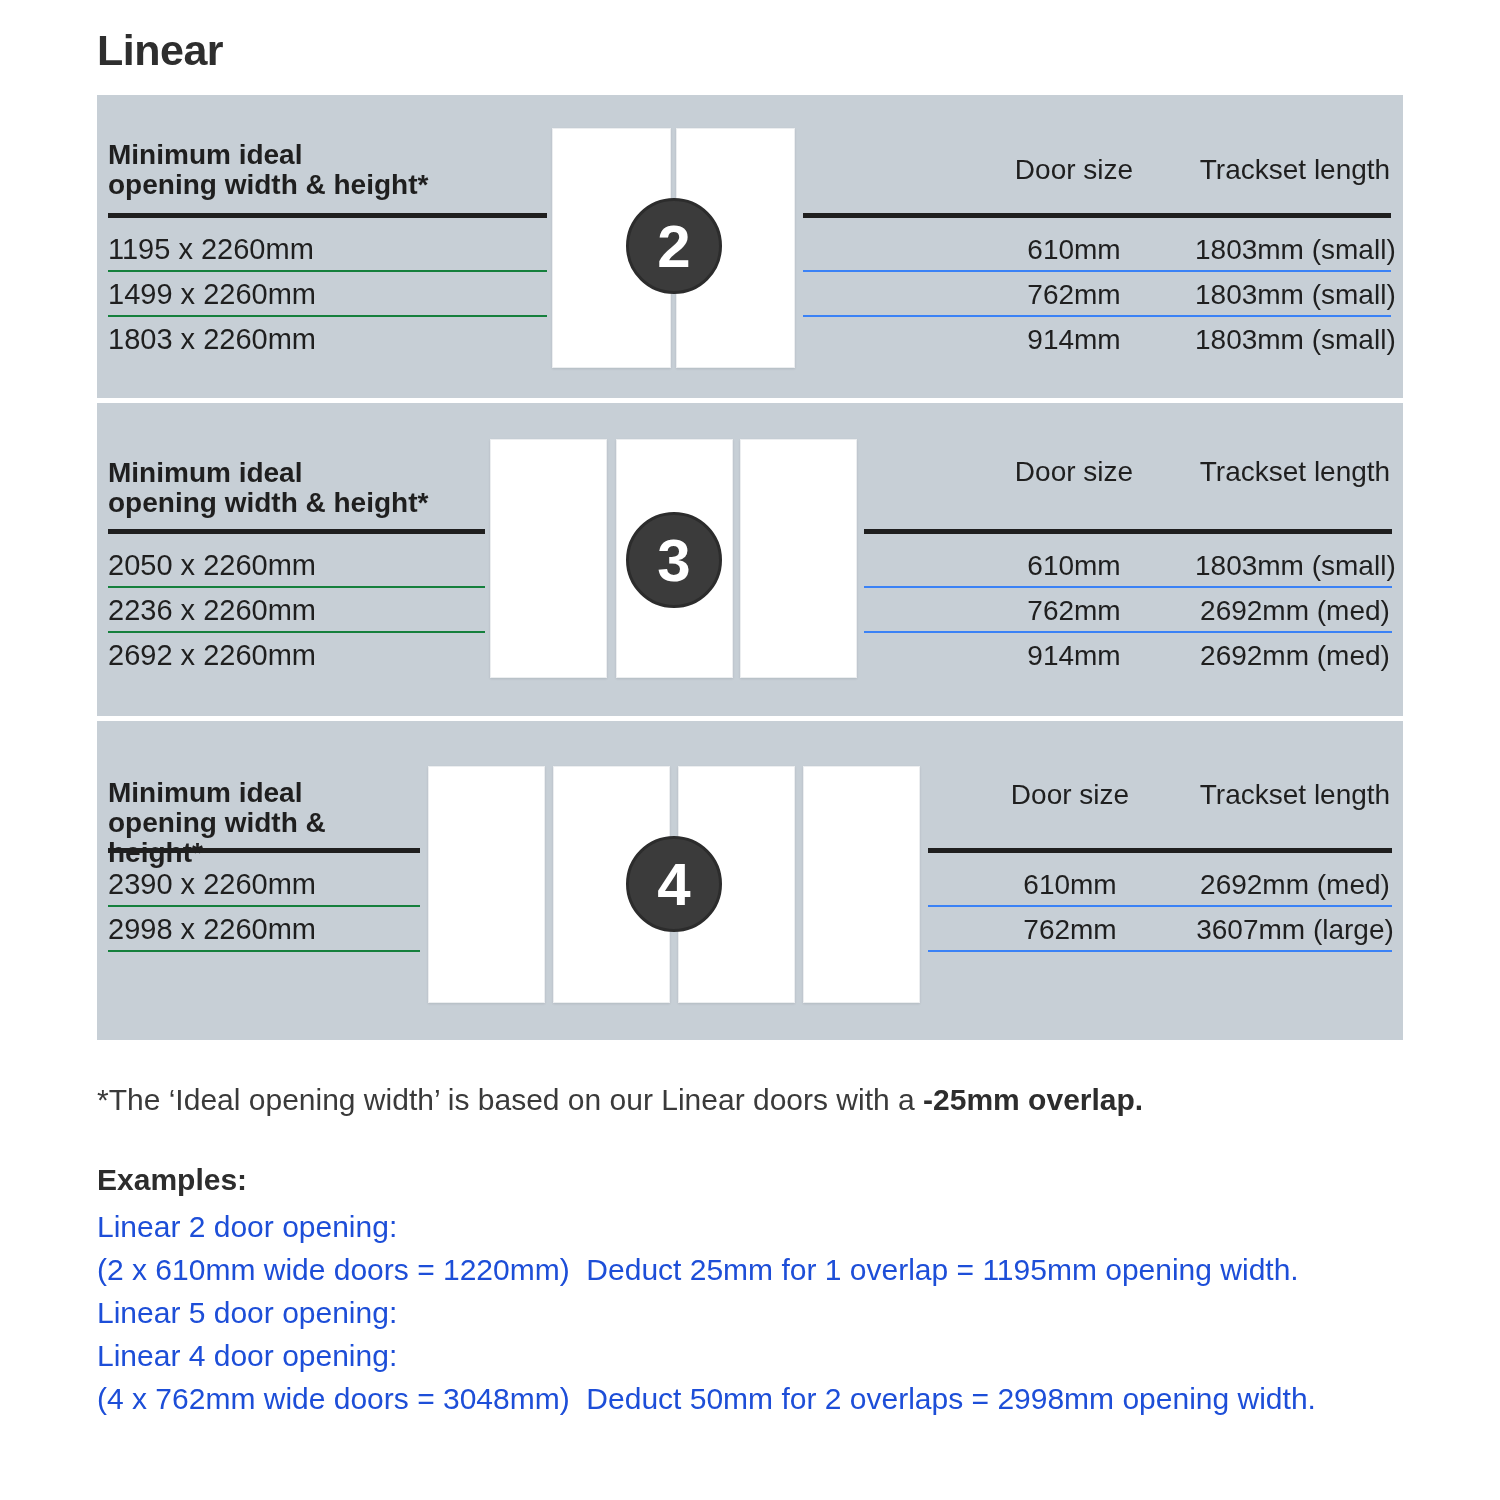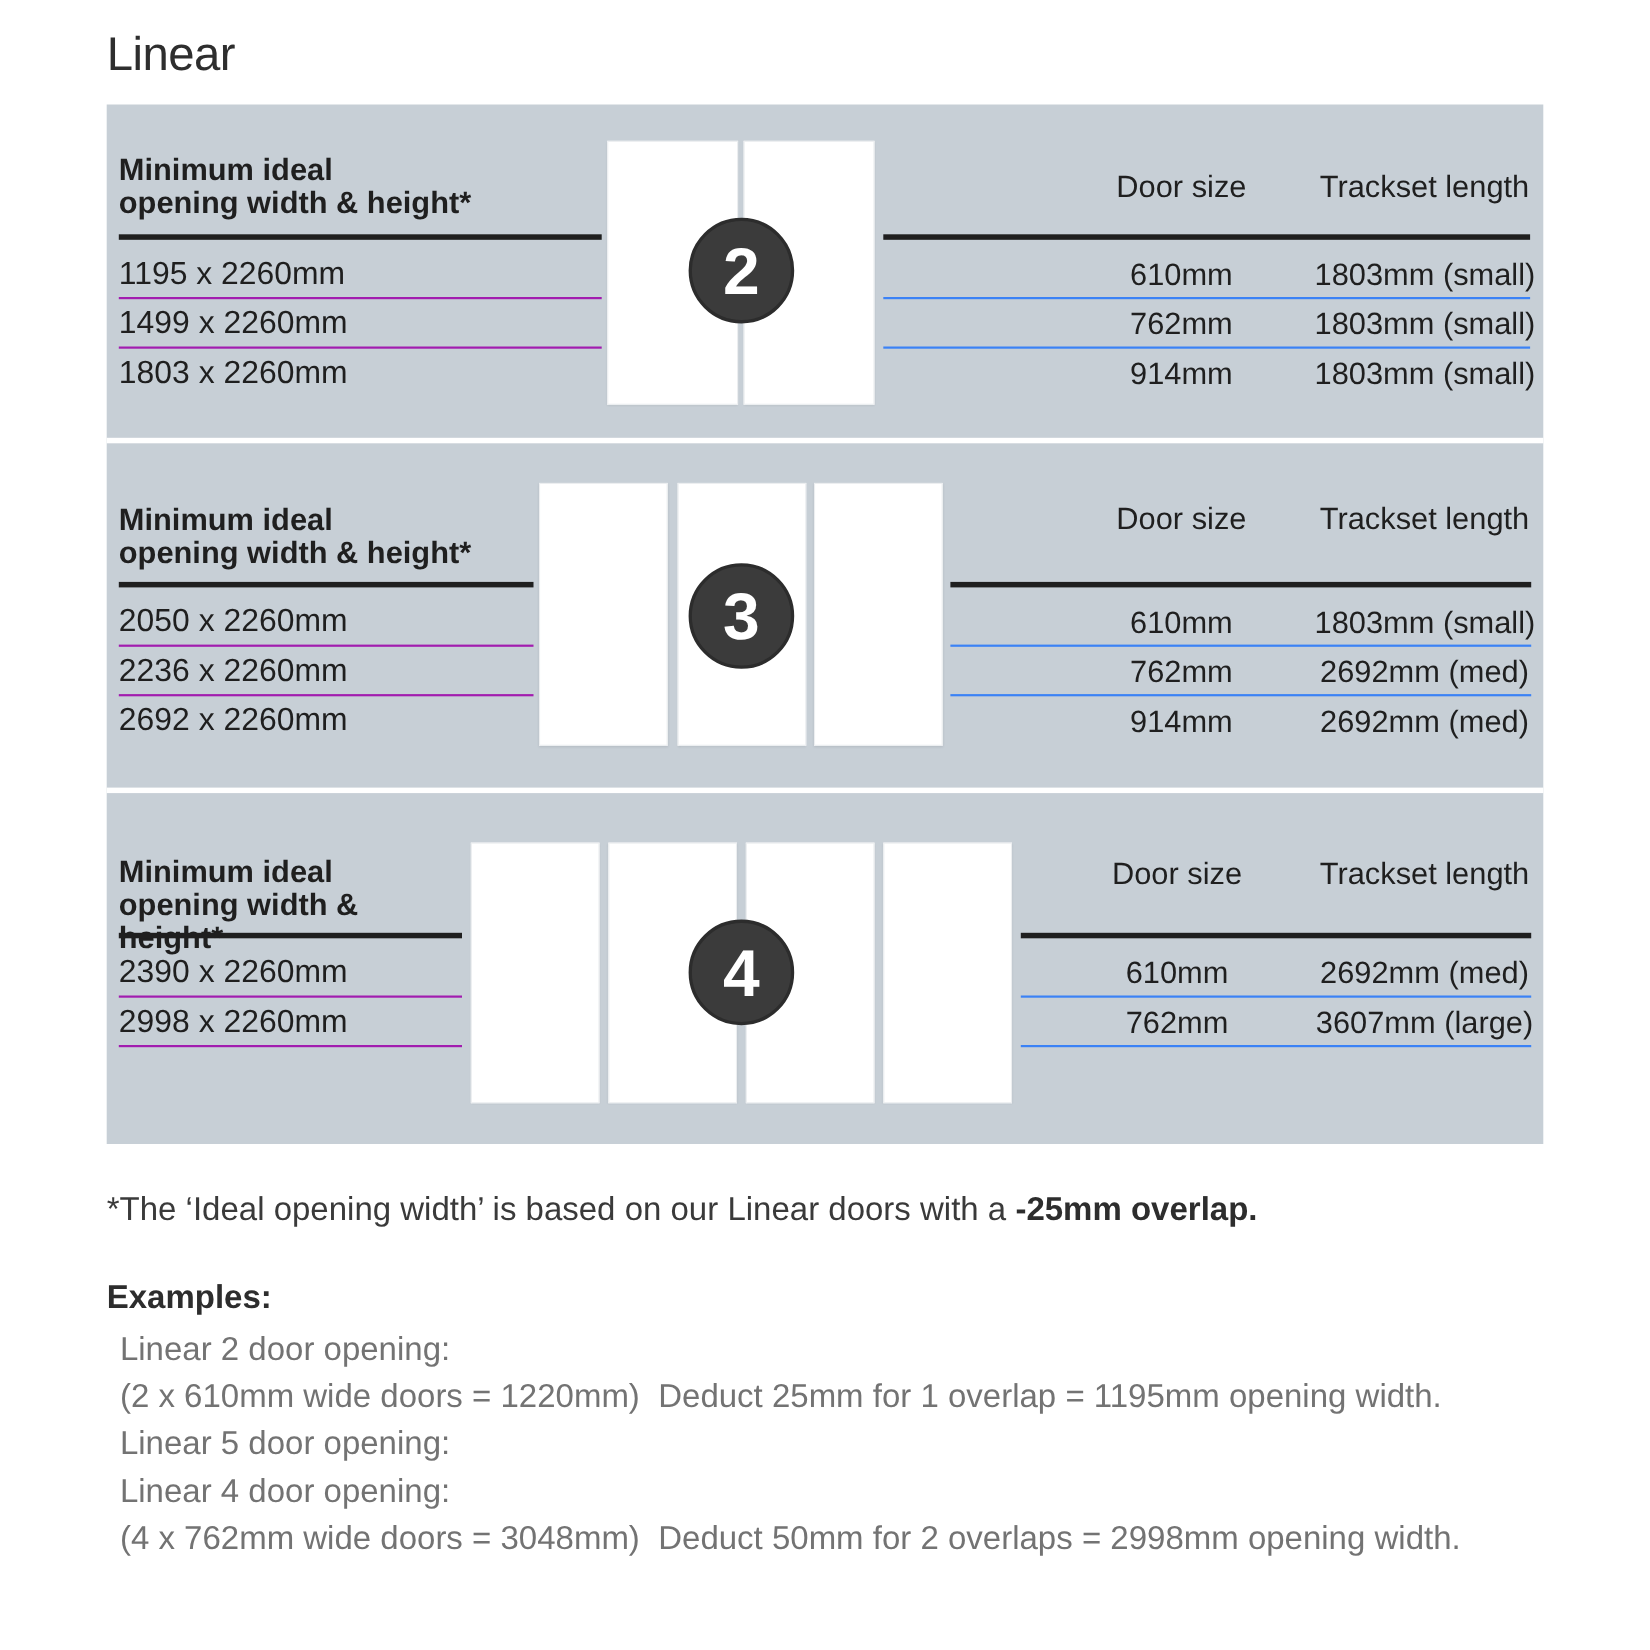--- a/index.html
+++ b/index.html
@@ -4,40 +4,40 @@
 <style>
   * { margin:0; padding:0; box-sizing:border-box; }
   html,body { background:#ffffff; }
   body {
     width:1500px; height:1500px; position:relative;
     font-family:"Liberation Sans", sans-serif;
     color:#212121;
   }
   .page-title {
     position:absolute; left:97px; top:26px;
-    font-size:43px; font-weight:400; color:#2e2e2e; letter-spacing:-0.5px;
+    font-size:43px; font-weight:700; color:#2e2e2e; letter-spacing:-0.5px;
   }
   .panel {
     position:absolute; left:97px; top:95px; width:1306px; height:945px;
     background:#c7cfd6;
   }
   .sec { position:absolute; left:0; top:0; width:100%; height:100%; }
   .sep {
     position:absolute; left:0; width:100%; height:5px; background:#ffffff;
   }
   
   .ltab { position:absolute; }
   .lhead { font-size:28px; font-weight:700; line-height:30px; color:#1f1f1f; }
   .rule { position:absolute; left:0; width:100%; height:5px; background:#1f1f1f; }
   .rows { position:absolute; left:0; width:100%; }
   .row {
     height:45px; line-height:45px; font-size:29px; color:#1f1f1f;
     white-space:nowrap; overflow:visible;
   }
-  .row.lined { border-bottom:2px solid #a21caf; }
+  .row.lined { border-bottom:2px solid #15803d; }
   
   .rtab { position:absolute; }
   .rhead { position:absolute; height:30px; width:100%; }
   .col { position:absolute; text-align:center; font-size:28px; line-height:30px; color:#1f1f1f; white-space:nowrap; }
   .rrow { position:relative; height:45px; }
   .rrow.lined { border-bottom:2px solid #3b82f6; }
   .rrow .col { line-height:45px; height:45px; }
   
   .door {
     position:absolute; background:#ffffff;
@@ -56,21 +56,21 @@
     position:absolute; left:97px; top:1083px;
     font-size:30px; color:#3a3a3a; white-space:pre-wrap;
   }
   .footnote b { font-weight:700; color:#2d2d2d;text-align:center; }
   .examples-heading {
     position:absolute; left:97px; top:1163px;
     font-size:30px; font-weight:700; color:#2d2d2d;
   }
   .example-lines {
     position:absolute; left:97px; top:1205px;
-    font-size:30px; line-height:43px; color:#737373;margin-left:12px;
+    font-size:30px; line-height:43px; color:#1d4ed8;
   }
   .example-lines div { white-space:pre-wrap; }
 </style>
 </head>
 <body>
 
 <h1 class="page-title">Linear</h1>
 
 <div class="panel">
 

